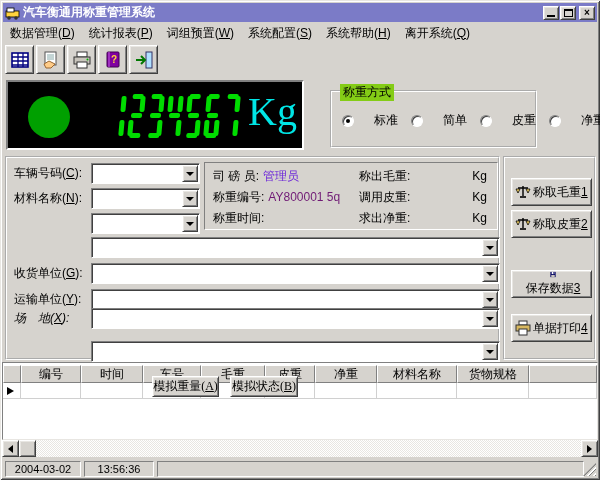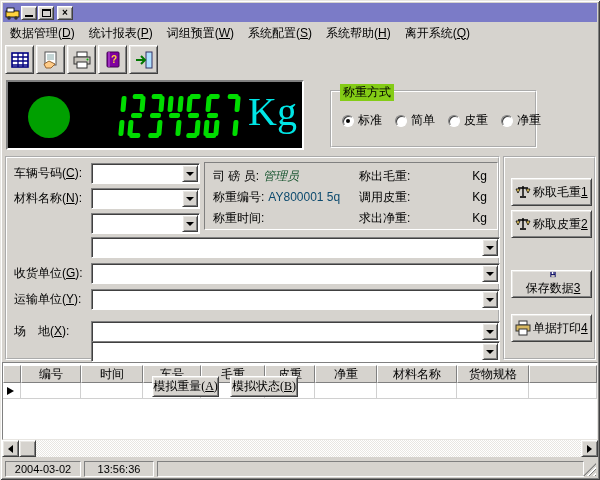--- a/index.html
+++ b/index.html
@@ -40,21 +40,21 @@
   .seg-d{left:2px;right:2px;bottom:0;height:5px}
   .seg-f{left:0;top:2px;width:5px;height:16px}
   .seg-b{right:0;top:2px;width:5px;height:16px}
   .seg-e{left:0;bottom:2px;width:5px;height:16px}
   .seg-c{right:0;bottom:2px;width:5px;height:16px}
   .led-unit{position:absolute;right:5px;top:6px;font-family:"Liberation Serif","DejaVu Serif",serif;font-size:40px;line-height:1.2;}
   
   .mode-group{position:absolute;left:330px;top:90px;width:207px;height:58px;}
   .mode-group .legend{position:absolute;left:8px;top:-8px;background:#84cc16;padding:0 3px;}
   .mode-opts{position:absolute;left:10px;top:20px;display:flex;align-items:center;gap:13px;}
-  .radio-opt{display:flex;align-items:center;gap:4px;white-space:nowrap;}
+  .radio-opt{display:flex;align-items:center;gap:20px;white-space:nowrap;}
   .radio{width:12px;height:12px;border-radius:50%;background:#fff;border:1px solid;border-color:#808080 #fff #fff #808080;box-shadow:inset 1px 1px 0 #404040;position:relative;}
   .radio.checked::after{content:"";position:absolute;left:3px;top:3px;width:4px;height:4px;border-radius:50%;background:#000;}
   
   .group-left{position:absolute;left:5px;top:156px;width:495px;height:204px;}
   .group-right{position:absolute;left:503px;top:156px;width:93px;height:204px;}
   .frow{position:absolute;height:21px;display:flex;align-items:center;}
   .flabel{position:absolute;left:7px;width:78px;line-height:21px;white-space:nowrap;}
   .combo{position:absolute;left:84px;height:21px;background:#fff;border:1px solid;border-color:#808080 #fff #fff #808080;box-shadow:inset 1px 1px 0 #404040;}
   .combo .drop{position:absolute;right:1px;top:1px;bottom:1px;width:16px;display:flex;align-items:center;justify-content:center;}
   .combo .arrow{width:0;height:0;border-left:4px solid transparent;border-right:4px solid transparent;border-top:4px solid #000;}
@@ -96,20 +96,21 @@
 
   <div class="titlebar" style="background: rgb(123, 123, 199);">
     <span class="appicon">
       <svg width="15" height="14" viewBox="0 0 15 14">
         <rect x="1" y="5" width="13" height="6" fill="#ffd33c" stroke="#000" stroke-width="0.8"></rect>
         <rect x="2" y="2" width="7" height="4" fill="#fff" stroke="#000" stroke-width="0.8"></rect>
         <circle cx="4" cy="12" r="1.8" fill="#333"></circle>
           <circle cx="11" cy="12" r="1.8" fill="#333"></circle>
       </svg>
     </span>
+    <span class="title">汽车衡通用称重管理系统</span>
     <span class="tbtn raised">
         <i class="glyph-min"></i>
       </span>
     <span class="tbtn raised">
         <i class="glyph-max"></i>
       </span>
     <span class="tbtn raised close">
         <span>×</span>
       </span>
   </div>
@@ -273,26 +274,26 @@
     <div class="frow" style="top:55px;left:0;right:0;">
       <span class="combo combo-small" style="top:0;">
           <span class="drop raised">
             <span class="arrow"></span>
           </span>
         </span>
     </div>
 
     <div class="info-panel">
       <div class="irow" style="top:3px;">
-        <span>司 磅 员:</span><span class="val teal" style="color: #14532d; font-style: italic;">管理员</span>
+        <span>司 磅 员:</span><span class="val teal" style="color: #6d28d9;">管理员</span>
         <span class="rlabel">称出毛重:</span>
         <span class="unit">Kg</span>
       </div>
       <div class="irow" style="top:24px;">
-        <span>称重编号:</span><span class="val teal" style="color: #0c4a6e; text-align: right;">AY800001 5q</span>
+        <span>称重编号:</span><span class="val teal" style="color: #701a75; text-align: right;">AY800001 5q</span>
         <span class="rlabel">调用皮重:</span>
         <span class="unit">Kg</span>
       </div>
       <div class="irow" style="top:45px;">
         <span>称重时间:</span><span class="val teal" style="color: rgb(0, 153, 153);"></span>
         <span class="rlabel">求出净重:</span>
         <span class="unit">Kg</span>
       </div>
     </div>
 
@@ -312,21 +313,21 @@
         </span>
     </div>
     <div class="frow" style="top:131px;left:0;right:0;">
       <span class="flabel mnem">运输单位(<u>Y</u>):</span>
       <span class="combo combo-wide" style="top:0;">
           <span class="drop raised">
             <span class="arrow"></span>
           </span>
         </span>
     </div>
-    <div class="frow" style="top:163px;left:0;right:0;">
+    <div class="frow" style="top:150px;left:0;right:0;font-style:italic;">
       <span class="flabel mnem">场　地(<u>X</u>):</span>
       <span class="combo combo-wide" style="top:0;">
           <span class="drop raised">
             <span class="arrow"></span>
           </span>
         </span>
     </div>
     <div class="frow" style="top:183px;left:0;right:0;">
       <span class="combo combo-wide" style="top:0;">
           <span class="drop raised">

